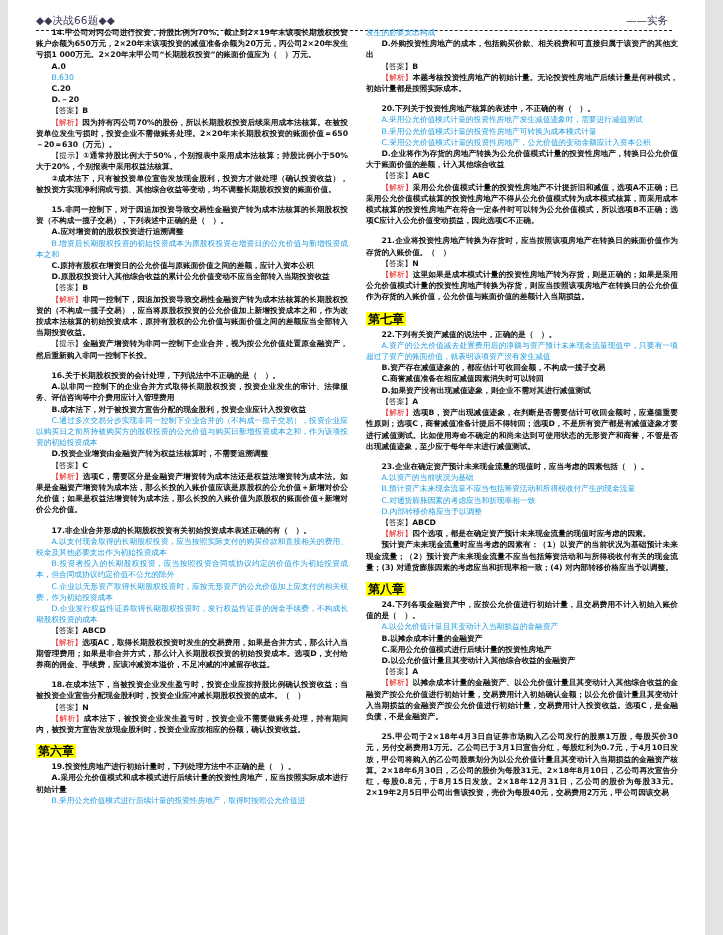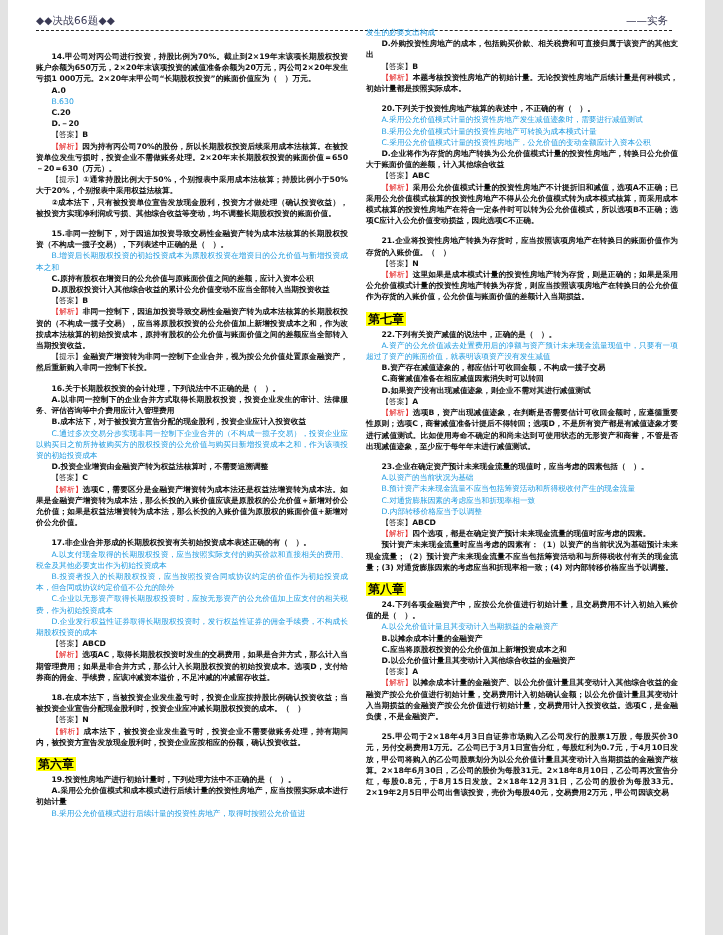--- a/index.html
+++ b/index.html
@@ -17,21 +17,21 @@
     border-bottom: 1px dashed #222;
     font-size: 10.5px; color: #3a3a55;
   }
   .header .left { position: absolute; left: 0; top: 2px; letter-spacing: 0.2px; }
   .header .right { position: absolute; right: 4px; top: 2px; }
   .col {
     position: absolute; top: 27px; width: 312px;
     font-size: 7.7px; line-height: 11.2px; color: #111;
     font-weight: bold;
   }
-  .col.left { left: 28px; margin-top: 24px; }
+  .col.left { left: 28px; }
   .col.right { left: 358px; width: 312px; }
   .q { margin: 0 0 9px 0; }
   .p { margin: 0; text-indent: 2em; text-align: justify; }
   .p.noindent { text-indent: 0; }
   .opt { margin: 0; text-indent: 2em; text-align: justify; }
   .opt.correct { color: #1f9be0; font-weight: normal; }
   .ans { margin: 0; text-indent: 2em; }
   .tag-red { color: #e31a1a; font-weight: normal; }
   .tag-plain { font-weight: normal; }
   .chapter {
@@ -61,20 +61,21 @@
       <p class="opt">C.20</p>
       <p class="opt">D.－20</p>
       <p class="ans"><span class="tag-plain">【答案】</span><span>B</span></p>
       <p class="p"><span class="tag-red">【解析】</span><span>因为持有丙公司70%的股份，所以长期股权投资后续采用成本法核算。在被投资单位发生亏损时，投资企业不需做账务处理。2×20年末长期股权投资的账面价值＝650－20＝630（万元）。</span></p>
       <p class="p"><span class="tag-plain">【提示】</span><span>①通常持股比例大于50%，个别报表中采用成本法核算；持股比例小于50%大于20%，个别报表中采用权益法核算。</span></p>
       <p class="p">②成本法下，只有被投资单位宣告发放现金股利，投资方才做处理（确认投资收益），被投资方实现净利润或亏损、其他综合收益等变动，均不调整长期股权投资的账面价值。</p>
     </div>
 
     <div class="q">
       <p class="p">15.非同一控制下，对于因追加投资导致交易性金融资产转为成本法核算的长期股权投资（不构成一揽子交易），下列表述中正确的是（　）。</p>
+      <p class="opt">A.应对增资前的股权投资进行追溯调整</p>
       <p class="opt correct">B.增资后长期股权投资的初始投资成本为原股权投资在增资日的公允价值与新增投资成本之和</p>
       <p class="opt">C.原持有股权在增资日的公允价值与原账面价值之间的差额，应计入资本公积</p>
       <p class="opt">D.原股权投资计入其他综合收益的累计公允价值变动不应当全部转入当期投资收益</p>
       <p class="ans"><span class="tag-plain">【答案】</span><span>B</span></p>
       <p class="p"><span class="tag-red">【解析】</span><span>非同一控制下，因追加投资导致交易性金融资产转为成本法核算的长期股权投资的（不构成一揽子交易），应当将原股权投资的公允价值加上新增投资成本之和，作为改按成本法核算的初始投资成本，原持有股权的公允价值与账面价值之间的差额应当全部转入当期投资收益。</span></p>
       <p class="p"><span class="tag-plain">【提示】</span><span>金融资产增资转为非同一控制下企业合并，视为按公允价值处置原金融资产，然后重新购入非同一控制下长投。</span></p>
     </div>
 
     <div class="q">
       <p class="p">16.关于长期股权投资的会计处理，下列说法中不正确的是（　）。</p>
@@ -158,21 +159,21 @@
       <p class="p"><span class="tag-red">【解析】</span><span>四个选项，都是在确定资产预计未来现金流量的现值时应考虑的因素。</span></p>
       <p class="p">预计资产未来现金流量时应当考虑的因素有：（1）以资产的当前状况为基础预计未来现金流量；（2）预计资产未来现金流量不应当包括筹资活动和与所得税收付有关的现金流量；(3) 对通货膨胀因素的考虑应当和折现率相一致；(4) 对内部转移价格应当予以调整。</p>
     </div>
 
     <div class="chapter"><span>第八章</span></div>
 
     <div class="q">
       <p class="p">24.下列各项金融资产中，应按公允价值进行初始计量，且交易费用不计入初始入账价值的是（　）。</p>
       <p class="opt correct">A.以公允价值计量且其变动计入当期损益的金融资产</p>
       <p class="opt">B.以摊余成本计量的金融资产</p>
-      <p class="opt">C.应当将原股权投资的公允价值加上新增投资成本之和</p>
+      <p class="opt">C.采用公允价值模式进行后续计量的投资性房地产</p>
       <p class="opt">D.以公允价值计量且其变动计入其他综合收益的金融资产</p>
       <p class="ans"><span class="tag-plain">【答案】</span><span>A</span></p>
       <p class="p"><span class="tag-red">【解析】</span><span>以摊余成本计量的金融资产、以公允价值计量且其变动计入其他综合收益的金融资产按公允价值进行初始计量，交易费用计入初始确认金额；以公允价值计量且其变动计入当期损益的金融资产按公允价值进行初始计量，交易费用计入投资收益。选项C，是金融负债，不是金融资产。</span></p>
     </div>
 
     <div class="q">
       <p class="p">25.甲公司于2×18年4月3日自证券市场购入乙公司发行的股票1万股，每股买价30元，另付交易费用1万元。乙公司已于3月1日宣告分红，每股红利为0.7元，于4月10日发放，甲公司将购入的乙公司股票划分为以公允价值计量且其变动计入当期损益的金融资产核算。2×18年6月30日，乙公司的股价为每股31元。2×18年8月10日，乙公司再次宣告分红，每股0.8元，于8月15日发放。2×18年12月31日，乙公司的股价为每股33元。2×19年2月5日甲公司出售该投资，売价为每股40元，交易费用2万元，甲公司因该交易</p>
     </div>
   </div>
 </div>

